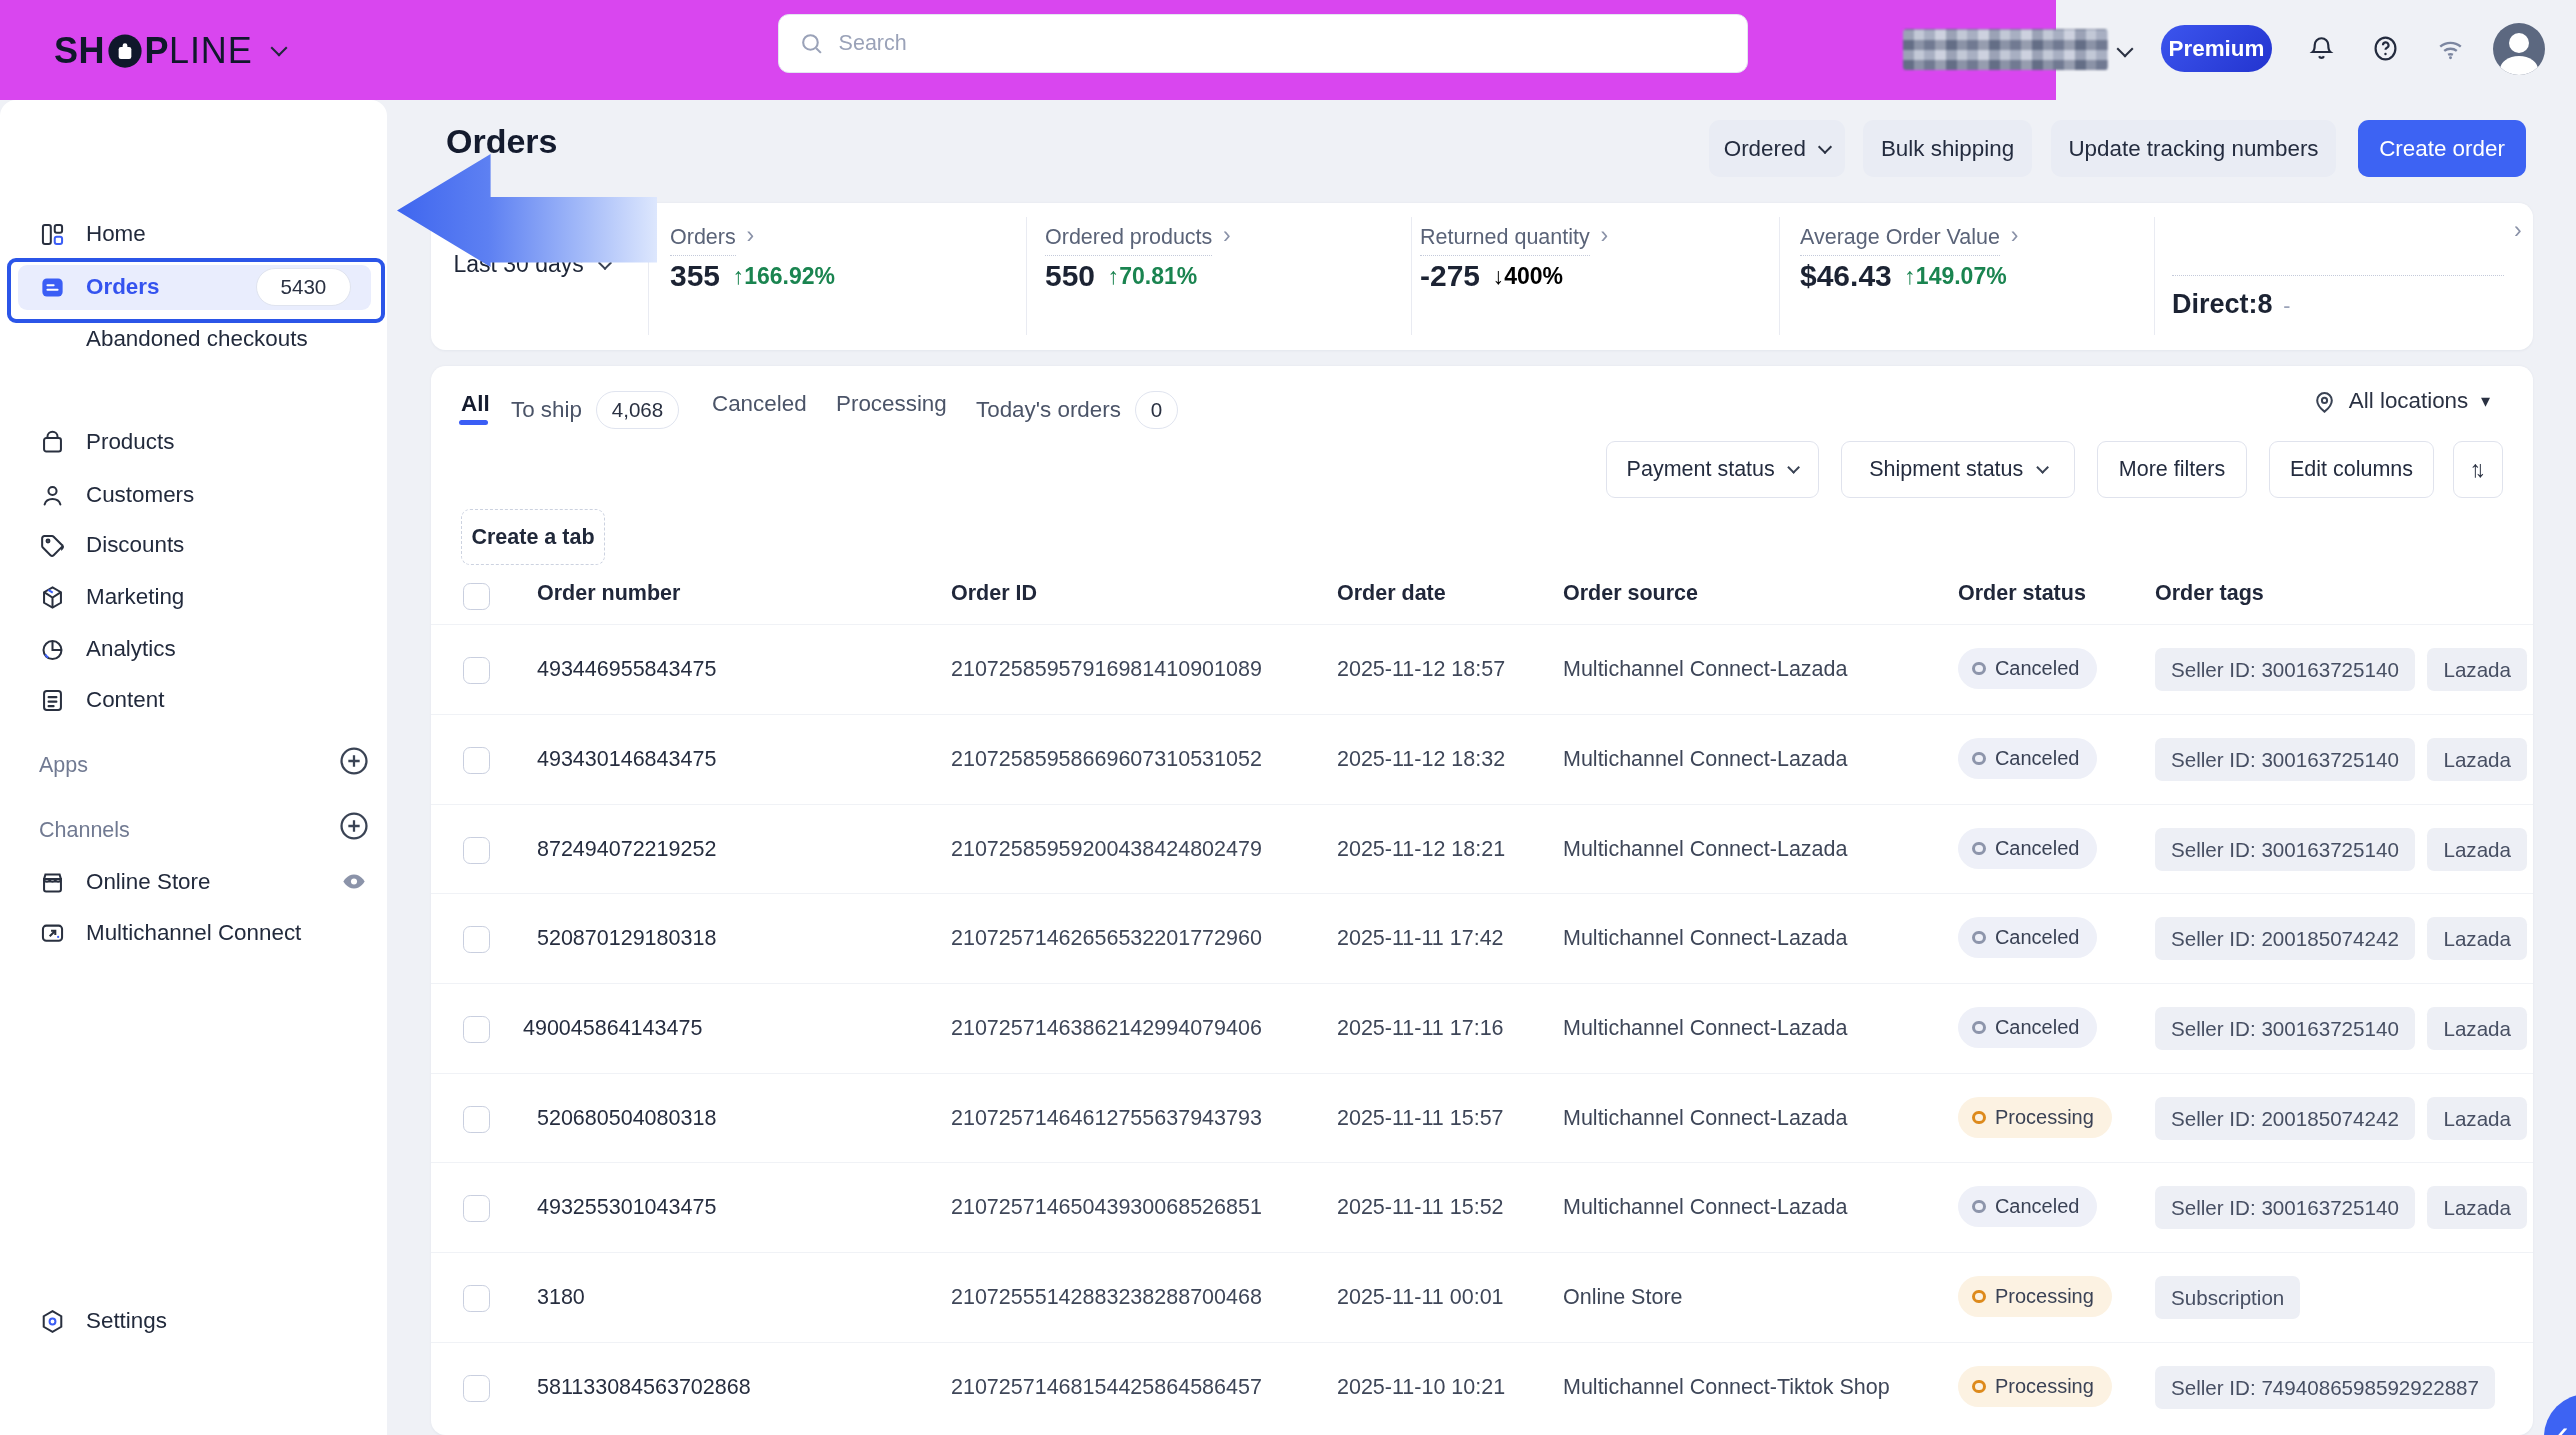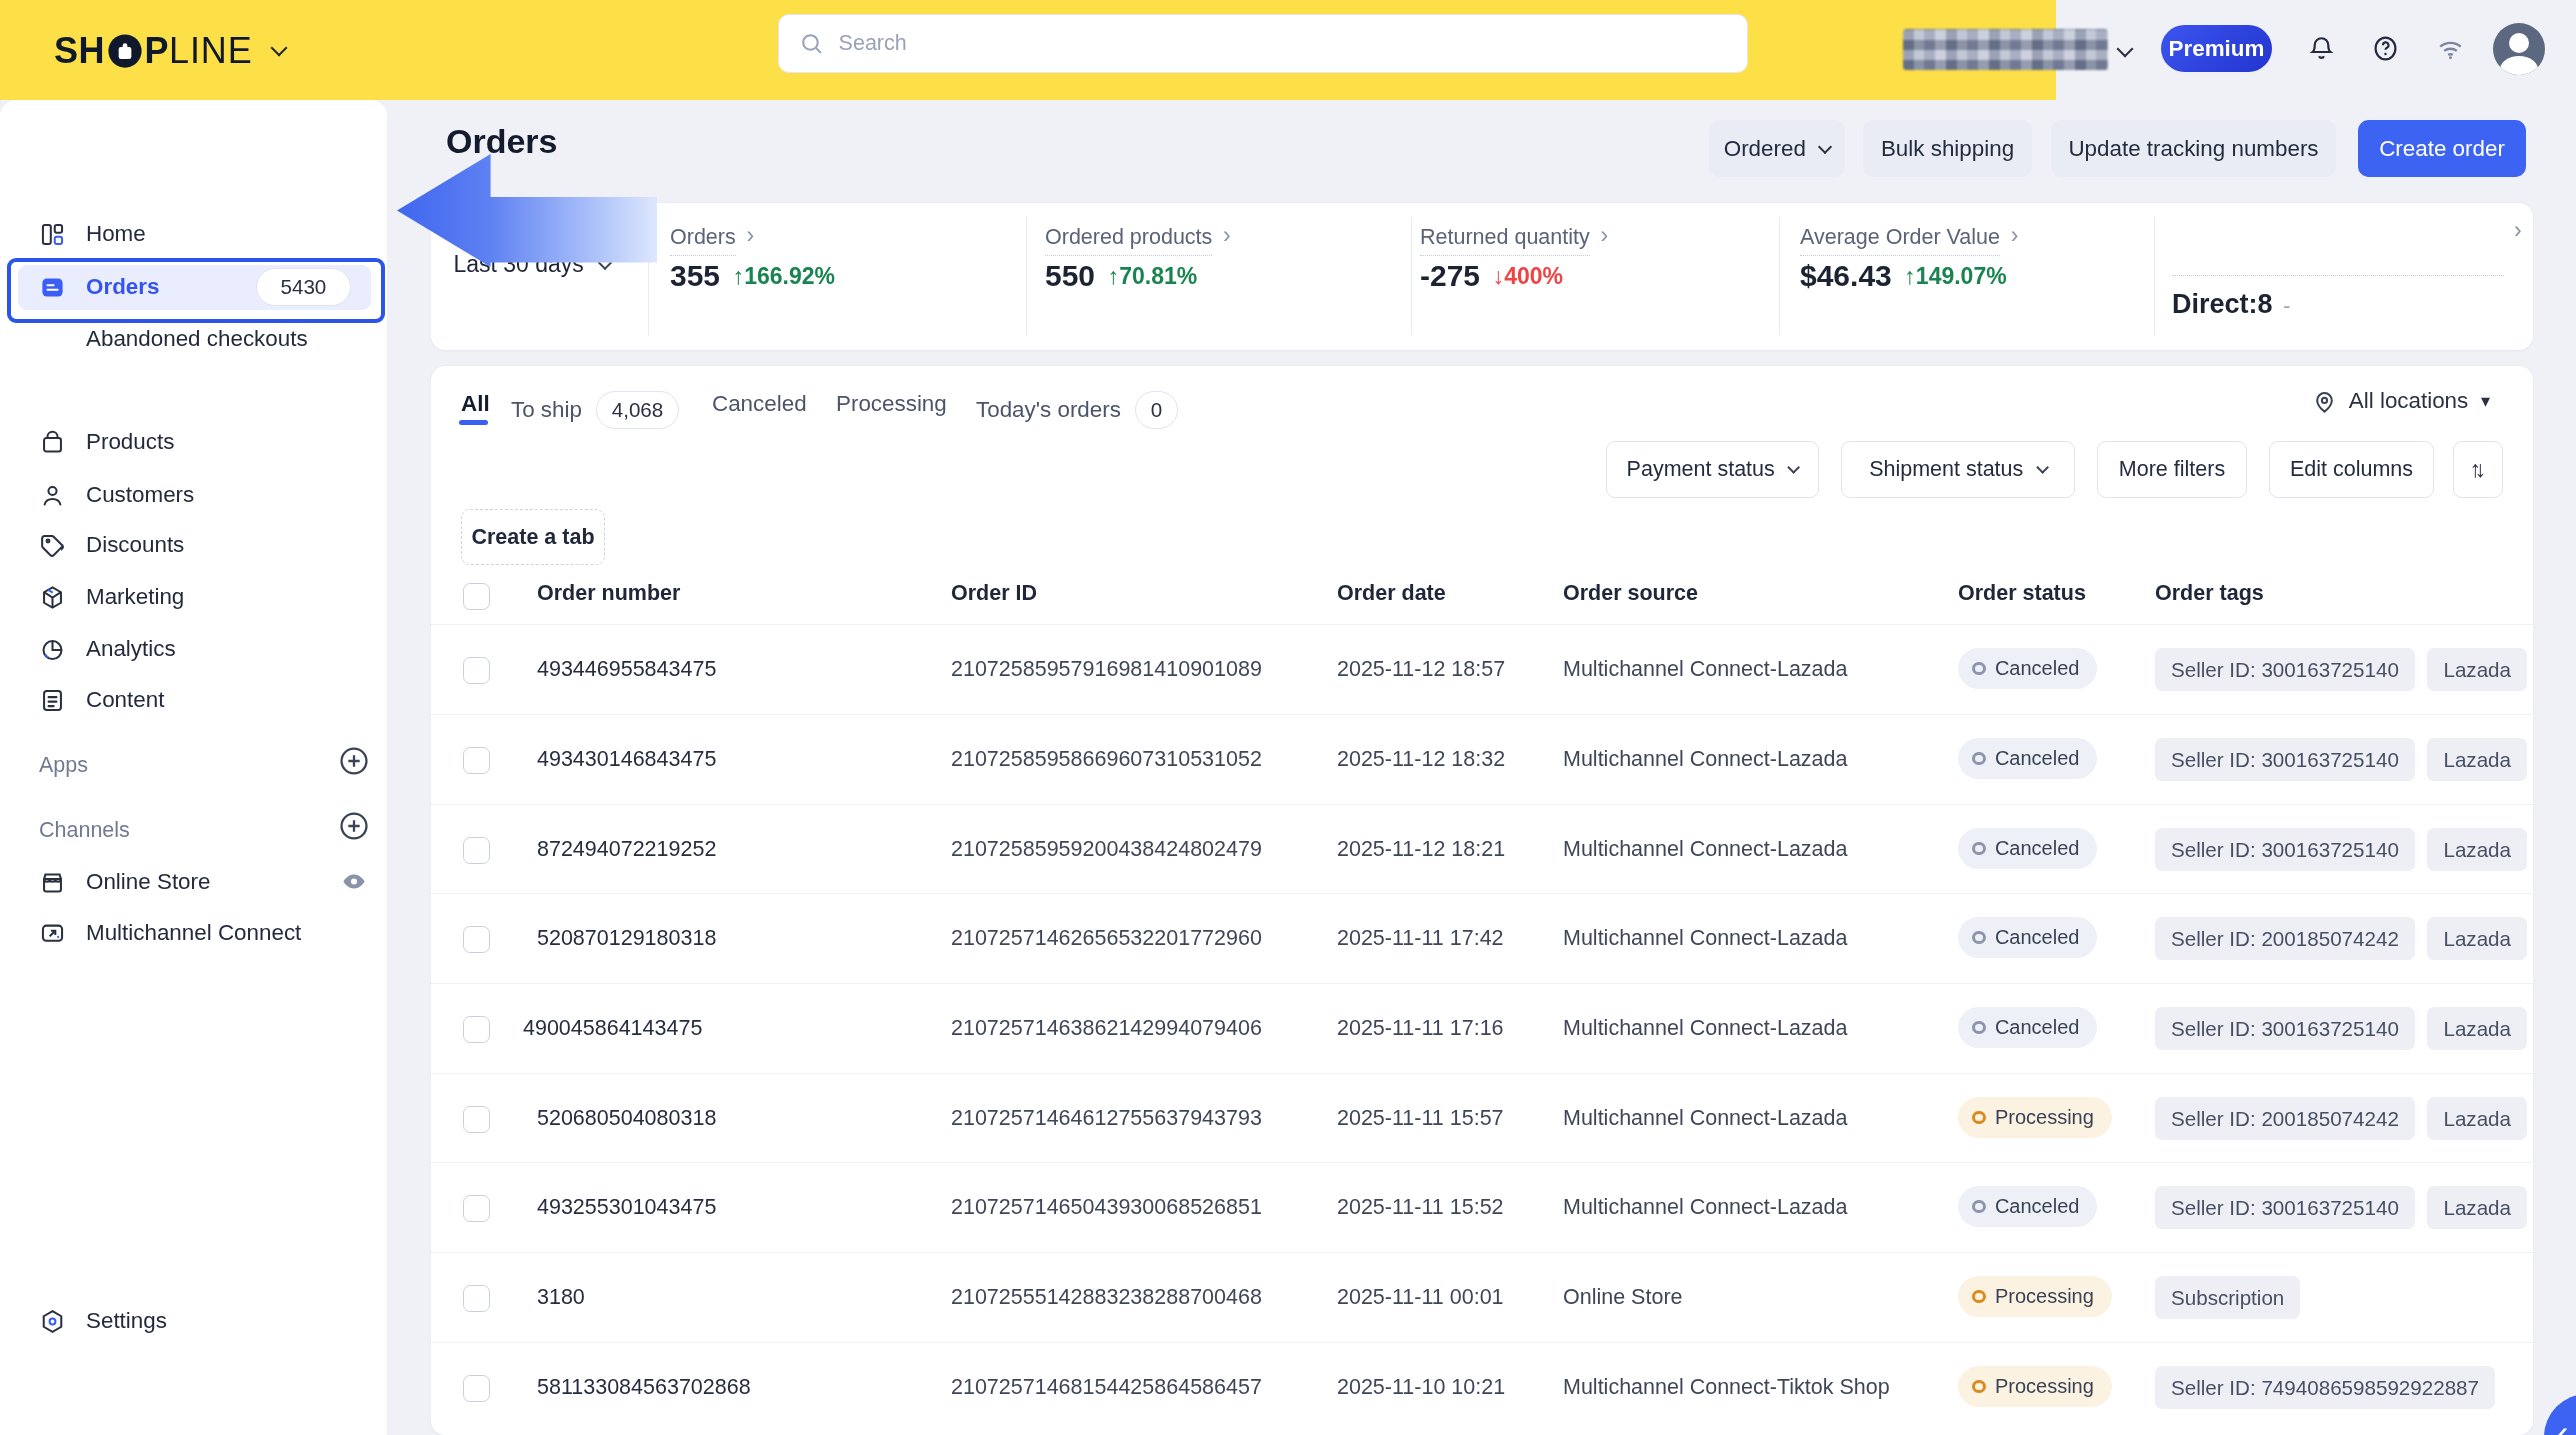--- a/index.html
+++ b/index.html
@@ -1,19 +1,19 @@
 <!DOCTYPE html>
 <html style="font-size:14.4px"><head>
 <meta charset="utf-8">
 <style>
   html,body{margin:0;padding:0;}
   body{font-family:"Liberation Sans",sans-serif;background:#eef0f7;}
   #app{position:relative;width:2576px;height:1435px;overflow:hidden;background:#eff1f6;}
   
-  .topbar{position:absolute;left:0;top:0;width:2056px;height:100px;background:#fde047;}
+  .topbar{position:absolute;left:0;top:0;width:2056px;height:100px;background:#d946ef;}
   .logo{position:absolute;left:54px;top:27px;height:47px;display:flex;align-items:center;color:#10182b;}
   .logo .b{font-weight:800;font-size:36px;letter-spacing:0.4px;}
   .logo .l{font-weight:300;font-size:36px;letter-spacing:0.9px;}
   .logo svg{margin:0 0.9px;}
   .chev{display:inline-block;width:10px;height:10px;border-right:2.7px solid currentColor;border-bottom:2.7px solid currentColor;transform:rotate(45deg);}
   .logo-chev{margin-left:20px;margin-top:-5.4px;color:#20283a;}
   .top-search{position:absolute;left:778px;top:14.4px;width:970px;height:59px;background:#fff;border:0.9px solid #e3e6f0;border-radius:10.8px;display:flex;align-items:center;padding:0 20px;box-sizing:border-box;}
   .top-search input{border:none;outline:none;flex:1;font-size:21.5px;color:#2a3142;background:transparent;margin-left:12.6px;font-family:"Liberation Sans",sans-serif;}
   .top-search input::placeholder{color:#9aa2b8;}
   .mosaic{position:absolute;left:1903px;top:29px;width:205px;height:41px;border-radius:3.6px;
@@ -53,21 +53,21 @@
   .stats-card{position:absolute;left:431px;top:203px;width:2102px;height:147px;background:#fff;border-radius:14.4px;box-shadow:0 0.9px 2.7px rgba(25,35,70,.05);}
   .divider{position:absolute;top:14.4px;height:118px;width:0;border-left:0.9px solid #e9ebf2;}
   .range{position:absolute;left:22.4px;top:48px;font-size:23px;color:#1d2537;font-weight:500;display:flex;align-items:center;cursor:pointer;}
   .range .chev{width:8px;height:8px;border-width:2.2px;margin-left:16px;margin-top:-3.6px;color:#3a4354;}
   .stat-lbl{position:absolute;top:21.5px;font-size:21.5px;color:#5a6378;cursor:pointer;display:flex;align-items:flex-start;}
   .stat-lbl .txt{border-bottom:1.8px dotted #c4cada;padding-bottom:5.4px;}
   .stat-lbl .gt{margin-left:10.8px;color:#8a92a8;font-size:23px;line-height:21.5px;}
   .stat-val{position:absolute;top:56px;font-size:30px;font-weight:700;color:#1c2333;display:flex;align-items:center;}
   .delta{font-size:23px;font-weight:600;margin-left:12.6px;}
   .delta.up{color:#1a8450;}
-  .delta.down{color:#ef4444;}
+  .delta.down{color:#000000;}
   .ref-lbl{position:absolute;left:1741px;top:10.8px;width:341px;font-size:21.5px;color:#5a6378;line-height:29px;cursor:pointer;}
   .ref-under{position:absolute;left:1741px;top:72px;width:332px;border-bottom:1.8px dotted #c4cada;}
   .ref-gt{position:absolute;left:2083px;top:14.4px;color:#8a92a8;font-size:23px;}
   .ref-val{position:absolute;left:1741px;top:86px;font-size:27px;font-weight:600;color:#1c2333;}
   .ref-suffix{color:#9aa2b8;font-size:21.5px;font-weight:400;margin-left:10.8px;}
   
   .main-card{position:absolute;left:431px;top:366px;width:2102px;height:1069px;background:#fff;border-radius:14.4px;box-shadow:0 0.9px 2.7px rgba(25,35,70,.05);overflow:hidden;}
   .tab{position:absolute;top:25px;font-size:22.4px;color:#4b5468;font-weight:500;cursor:pointer;display:flex;align-items:center;}
   .tab.active{color:#141b2e;font-weight:700;}
   .tab-underline{position:absolute;left:28px;top:54px;width:29px;height:4.5px;border-radius:2.7px;background:#3b5ef5;}

